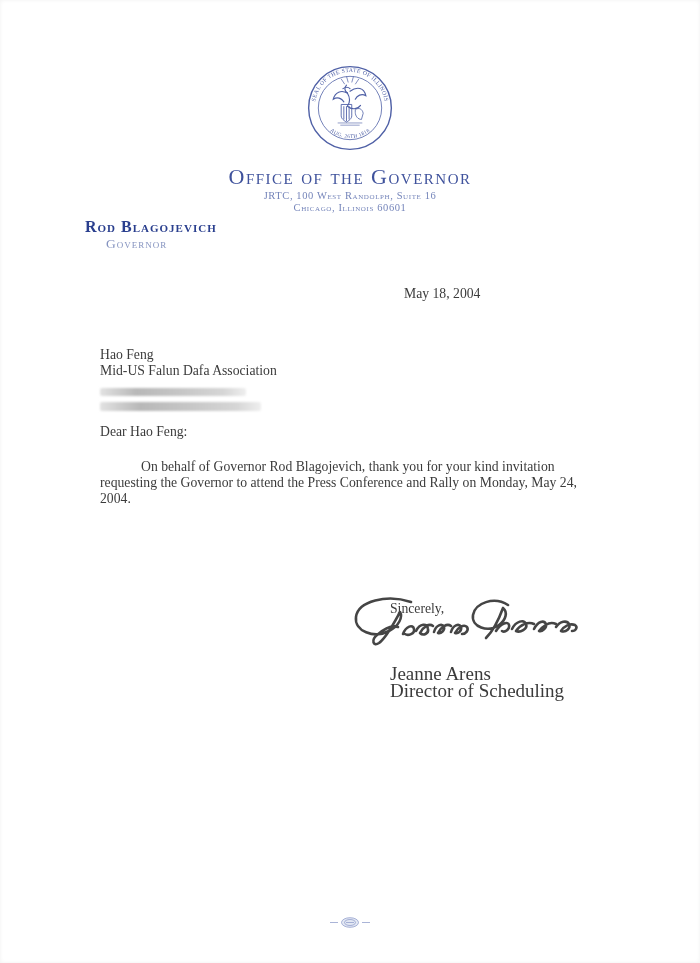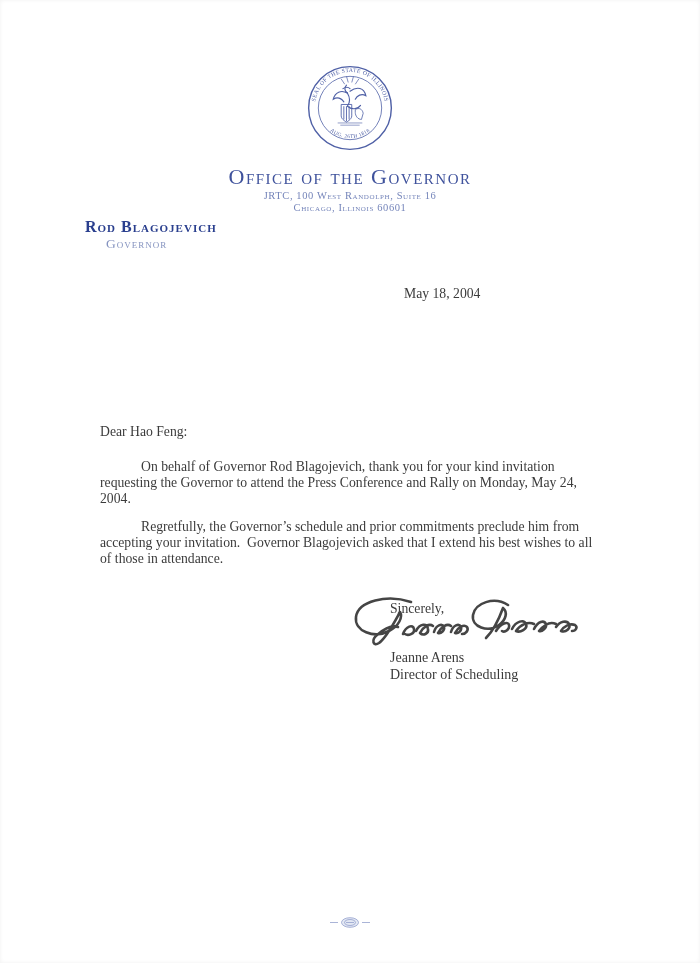--- a/index.html
+++ b/index.html
@@ -101,22 +101,22 @@
     top: 601px; left: 390px;
     font-size: 13.7px;
   }
   .signature {
     position: absolute;
     top: 593px; left: 347px;
     width: 238px; height: 56px;
   }
   .signer {
     position: absolute;
-    top: 650px; left: 390px;
-    font-size: 14px;
+    top: 666px; left: 390px;
+    font-size: 19px;
     line-height: 16.5px;
   }
 
   .union-bug {
     position: absolute;
     top: 915px; left: 329px;
     width: 42px; height: 13px;
     opacity: 0.85;
   }
 </style>
@@ -180,26 +180,31 @@
     <div class="office-addr">Chicago, Illinois 60601</div>
   </div>
 
   <div class="sender">
     <div class="sender-name">Rod Blagojevich</div>
     <div class="sender-role">Governor</div>
   </div>
 
   <div class="date-line">May 18, 2004</div>
 
+  <div class="recipient">
+    <div>Hao Feng</div>
+    <div>Mid-US Falun Dafa Association</div>
+    <div class="redacted redacted-1"></div>
+    <div class="redacted redacted-2"></div>
+  </div>
 
   <div class="salutation">Dear Hao Feng:</div>
 
   <div class="letter-body">
     <p>On behalf of Governor Rod Blagojevich, thank you for your kind invitation requesting the Governor to attend the Press Conference and Rally on Monday, May 24, 2004.</p>
-    <p>Regretfully, the Governor’s schedule and prior commitments preclude him from accepting your invitation.  Governor Blagojevich asked that I extend his best wishes to all of those in attendance.</p>
   </div>
 
   <div class="closing">Sincerely,</div>
 
   <div class="signature">
     <svg viewBox="0 0 238 56" width="238" height="56">
       <g fill="none" stroke="#454545" stroke-width="2.6" stroke-linecap="round" stroke-linejoin="round">
 
         <path d="M 64,9 C 40,1 11,8 9,24 C 7,38 27,46 42,38 C 52,33 56,24 53,19 C 48,28 40,44 32,50 C 26,54 24,47 30,42 C 37,36 45,32 51,34"></path>
         <path d="M 56,41 C 59,33 66,31 67,36 C 68,41 61,43 58,41"></path>

